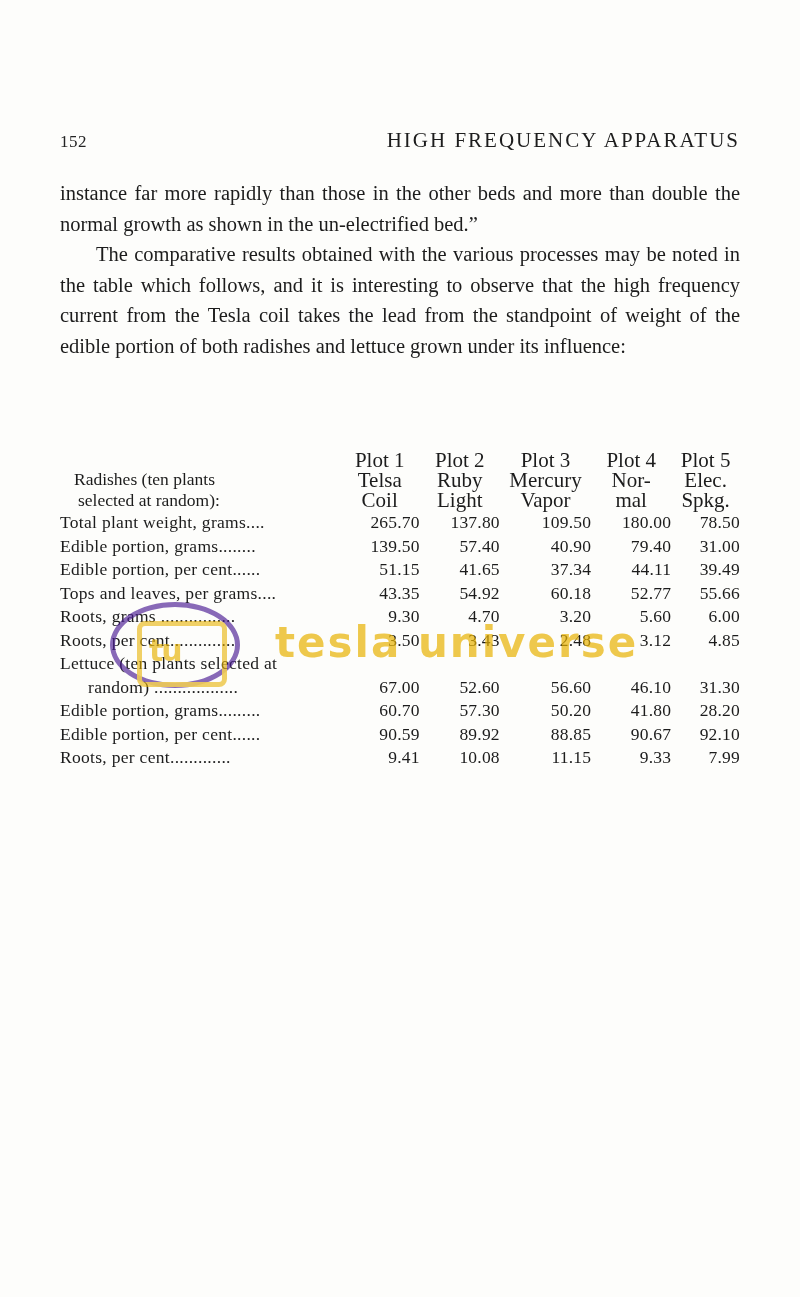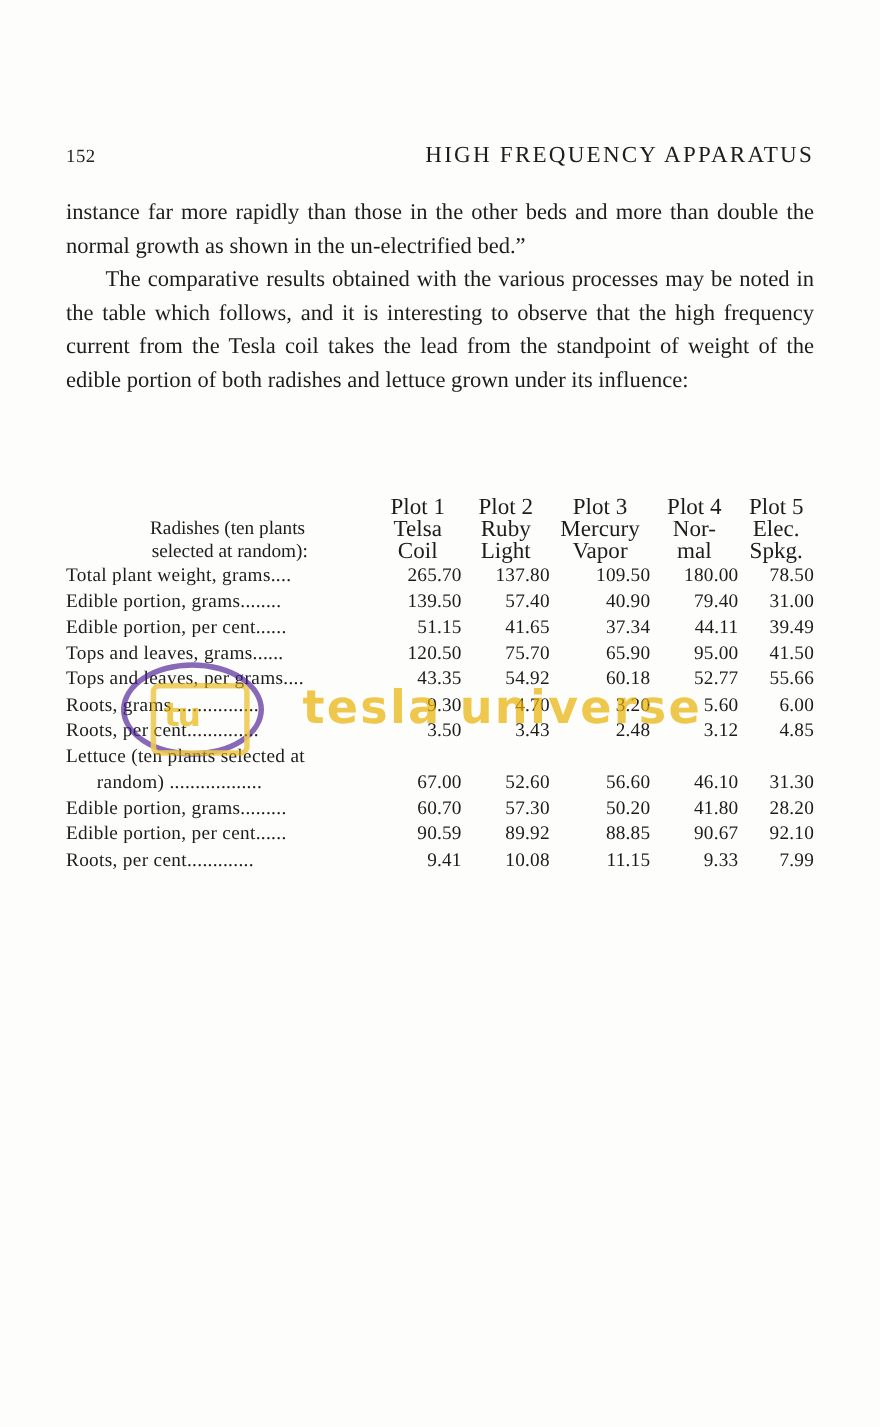--- a/index.html
+++ b/index.html
@@ -92,21 +92,21 @@
     padding-right: 4px;
     letter-spacing: 0.3px;
   }
   .num {
     text-align: right;
     padding-left: 14px;
     white-space: nowrap;
     letter-spacing: 0.2px;
   }
   .stub-head {
-    text-align: center;
+    text-align: left;
     line-height: 21px;
     font-size: 17.5px;
     white-space: nowrap;
   }
   .stub-head .sub {
     padding-left: 18px;
     display: block;
   }
   .stub-head .main {
     display: block;
@@ -237,28 +237,20 @@
       </tr>
       <tr>
         <td class="label-cell">Edible  portion,  per  cent......</td>
         <td class="num">51.15</td>
         <td class="num">41.65</td>
         <td class="num">37.34</td>
         <td class="num">44.11</td>
         <td class="num">39.49</td>
       </tr>
       <tr>
-        <td class="label-cell">Tops  and  leaves,  grams......</td>
-        <td class="num">120.50</td>
-        <td class="num">75.70</td>
-        <td class="num">65.90</td>
-        <td class="num">95.00</td>
-        <td class="num">41.50</td>
-      </tr>
-      <tr>
         <td class="label-cell">Tops  and  leaves,  per  grams....</td>
         <td class="num">43.35</td>
         <td class="num">54.92</td>
         <td class="num">60.18</td>
         <td class="num">52.77</td>
         <td class="num">55.66</td>
       </tr>
       <tr>
         <td class="label-cell">Roots,  grams  ................</td>
         <td class="num">9.30</td>

